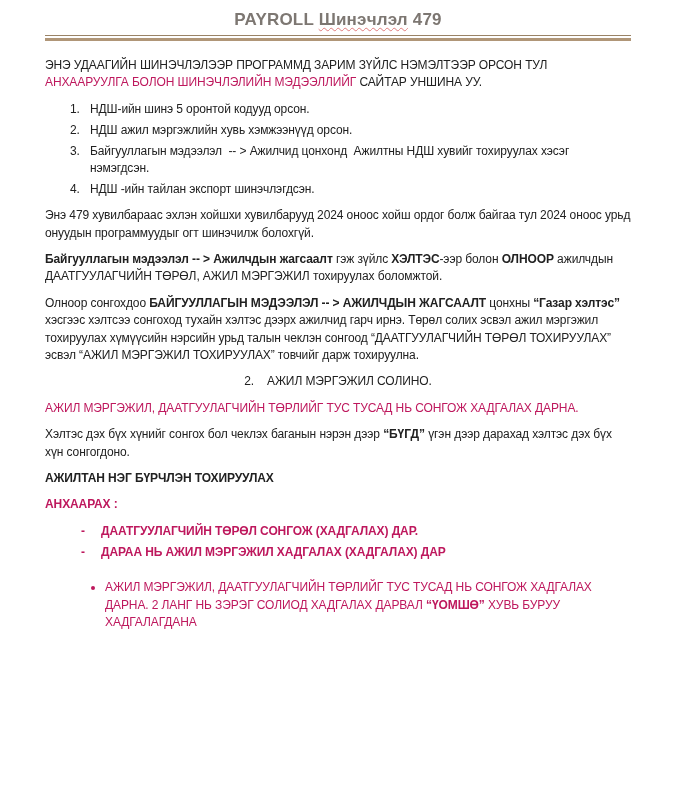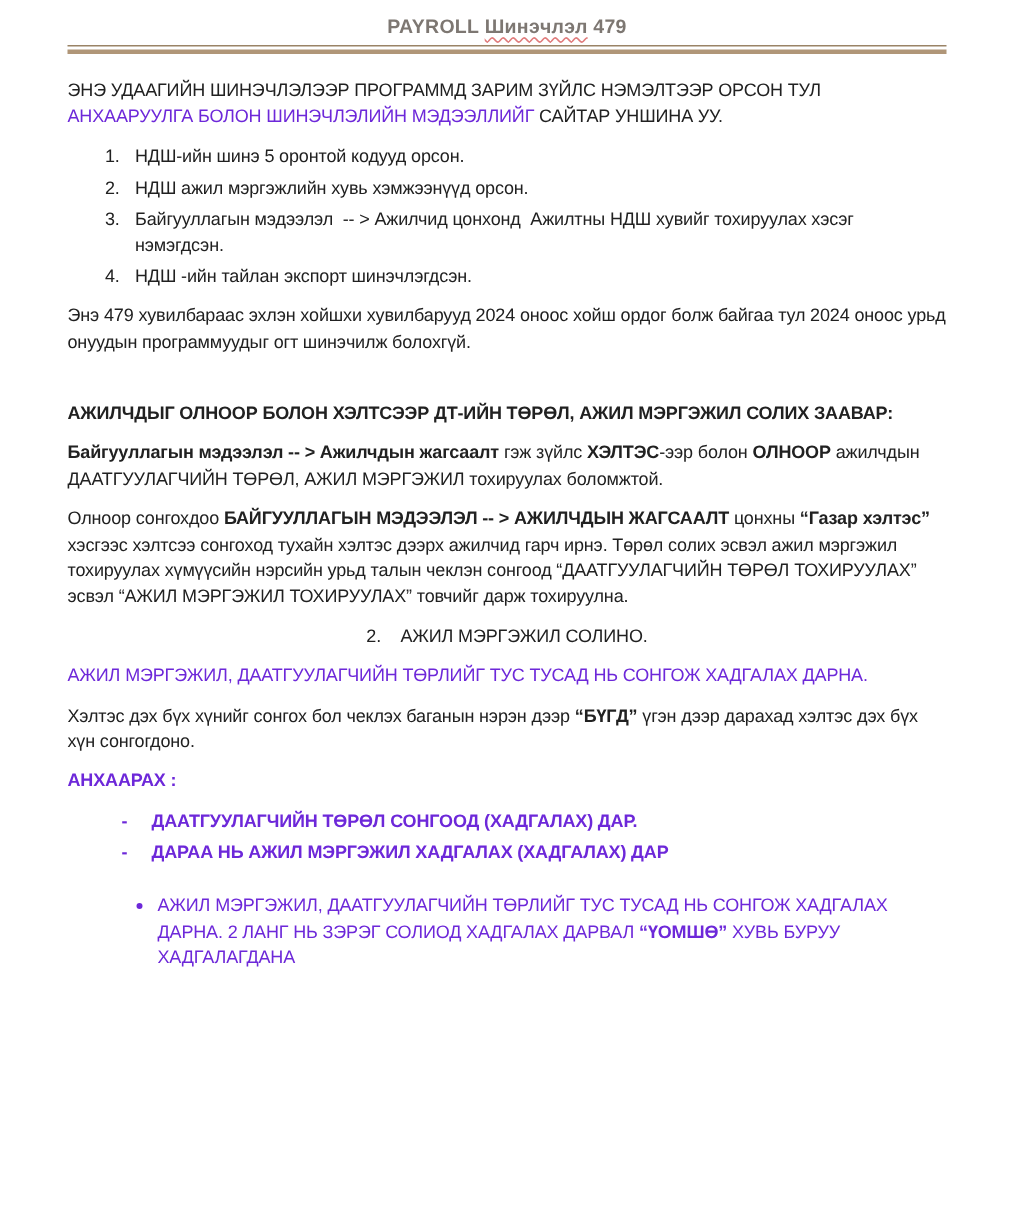--- a/index.html
+++ b/index.html
@@ -8,21 +8,21 @@
     min-height:805px;
     box-sizing:border-box;
     padding:8px 45px 24px 45px;
     background:#ffffff;
     font-family:"Liberation Sans", sans-serif;
     position:relative;
     overflow:hidden;
   }
   .header{
     text-align:center;
-    font-size:13px;
+    font-size:17px;
     font-weight:700;
     color:#7d7772;
     letter-spacing:.2px;
     padding-top:2px;
   }
   .wavy{
     text-decoration-line:underline;
     text-decoration-style:wavy;
     text-decoration-color:#e07b7b;
     text-decoration-thickness:1px;
@@ -37,21 +37,21 @@
   .doc{
     margin-top:16px;
     font-size:12px;
     line-height:1.45;
     color:#212121;
     letter-spacing:-.1px;
   }
   .doc p{margin:9px 0;}
   .b{font-weight:700;}
   .bold{font-weight:700;}
-  .red{color:#6d28d9;}
+  .red{color:#be185d;}
   .center{text-align:center;}
   .tight{margin:3px 0 !important;}
   .gap-lg{margin-top:30px !important;}
   ol.num{margin:9px 0;padding-left:38px;}
   ol.num li{margin:3.5px 0;padding-left:7px;}
   ul.dash{list-style:none;margin:9px 0;padding-left:56px;}
   ul.dash li{position:relative;margin:4px 0;}
   ul.dash li::before{content:"-";position:absolute;left:-20px;}
   ul.disc{list-style-type:disc;margin:18px 0 9px;padding-left:60px;}
   ul.disc li{margin:5px 0;}
@@ -66,32 +66,32 @@
   <div class="doc">
     <p><span>ЭНЭ УДААГИЙН ШИНЭЧЛЭЛЭЭР ПРОГРАММД ЗАРИМ ЗҮЙЛС НЭМЭЛТЭЭР ОРСОН ТУЛ </span><span class="red">АНХААРУУЛГА БОЛОН ШИНЭЧЛЭЛИЙН МЭДЭЭЛЛИЙГ</span><span> САЙТАР УНШИНА УУ.</span></p>
     <ol class="num">
         <li><span>НДШ-ийн шинэ 5 оронтой кодууд орсон.</span></li>
         <li><span>НДШ ажил мэргэжлийн хувь хэмжээнүүд орсон.</span></li>
         <li><span>Байгууллагын мэдээлэл &nbsp;-- &gt; Ажилчид цонхонд &nbsp;Ажилтны НДШ хувийг тохируулах хэсэг нэмэгдсэн.</span></li>
         <li><span>НДШ -ийн тайлан экспорт шинэчлэгдсэн.</span></li>
       </ol>
     <p><span>Энэ 479 хувилбараас эхлэн хойшхи хувилбарууд 2024 оноос хойш ордог болж байгаа тул 2024 оноос урьд онуудын программуудыг огт шинэчилж болохгүй.</span></p>
 
-    <p class="bold gap-lg"><span>АЖИЛЧДЫГ ОЛНООР БОЛОН ХЭЛТСЭЭР ДТ-ИЙН ТӨРӨЛ, АЖИЛ МЭРГЭЖИЛ СОЛИХ ЗААВАР:</span></p>
     <p><span class="b">Байгууллагын мэдээлэл -- &gt; Ажилчдын жагсаалт</span><span> гэж зүйлс </span><span class="b">ХЭЛТЭС</span><span>-ээр болон </span><span class="b">ОЛНООР</span><span> ажилчдын ДААТГУУЛАГЧИЙН ТӨРӨЛ, АЖИЛ МЭРГЭЖИЛ тохируулах боломжтой.</span></p>
     <p><span>Олноор сонгохдоо </span><span class="b">БАЙГУУЛЛАГЫН МЭДЭЭЛЭЛ -- &gt; АЖИЛЧДЫН ЖАГСААЛТ</span><span> цонхны </span><span class="b">“Газар хэлтэс”</span><span> хэсгээс хэлтсээ сонгоход тухайн хэлтэс дээрх ажилчид гарч ирнэ. Төрөл солих эсвэл ажил мэргэжил тохируулах хүмүүсийн нэрсийн урьд талын чеклэн сонгоод “ДААТГУУЛАГЧИЙН ТӨРӨЛ ТОХИРУУЛАХ” эсвэл “АЖИЛ МЭРГЭЖИЛ ТОХИРУУЛАХ” товчийг дарж тохируулна.</span></p>
 
     <p class="center tight"><span>2.&nbsp;&nbsp;&nbsp; АЖИЛ МЭРГЭЖИЛ СОЛИНО.</span></p>
 
     <p class="red"><span>АЖИЛ МЭРГЭЖИЛ, ДААТГУУЛАГЧИЙН ТӨРЛИЙГ ТУС ТУСАД НЬ СОНГОЖ ХАДГАЛАХ ДАРНА.</span></p>
     <p><span>Хэлтэс дэх бүх хүнийг сонгох бол чеклэх баганын нэрэн дээр </span><span class="b">“БҮГД”</span><span> үгэн дээр дарахад хэлтэс дэх бүх хүн сонгогдоно.</span></p>
 
+    <p class="bold"><span>АЖИЛТАН НЭГ БҮРЧЛЭН ТОХИРУУЛАХ</span></p>
 
     <p class="red bold"><span>АНХААРАХ :</span></p>
     <ul class="dash red bold">
-        <li><span>ДААТГУУЛАГЧИЙН ТӨРӨЛ СОНГООД </span><span class="b">(ХАДГАЛАХ)</span><span> ДАР.</span></li>
+        <li><span>ДААТГУУЛАГЧИЙН ТӨРӨЛ СОНГОЖ </span><span class="b">(ХАДГАЛАХ)</span><span> ДАР.</span></li>
         <li><span>ДАРАА НЬ АЖИЛ МЭРГЭЖИЛ ХАДГАЛАХ </span><span class="b">(ХАДГАЛАХ)</span><span> ДАР</span></li>
       </ul>
     <ul class="disc red">
         <li><span>АЖИЛ МЭРГЭЖИЛ, ДААТГУУЛАГЧИЙН ТӨРЛИЙГ ТУС ТУСАД НЬ СОНГОЖ ХАДГАЛАХ ДАРНА. 2 ЛАНГ НЬ ЗЭРЭГ СОЛИОД ХАДГАЛАХ ДАРВАЛ </span><span class="b">“ҮОМШӨ”</span><span> ХУВЬ БУРУУ ХАДГАЛАГДАНА</span></li>
       </ul>
   </div>
 </div>
 
 </body></html>

